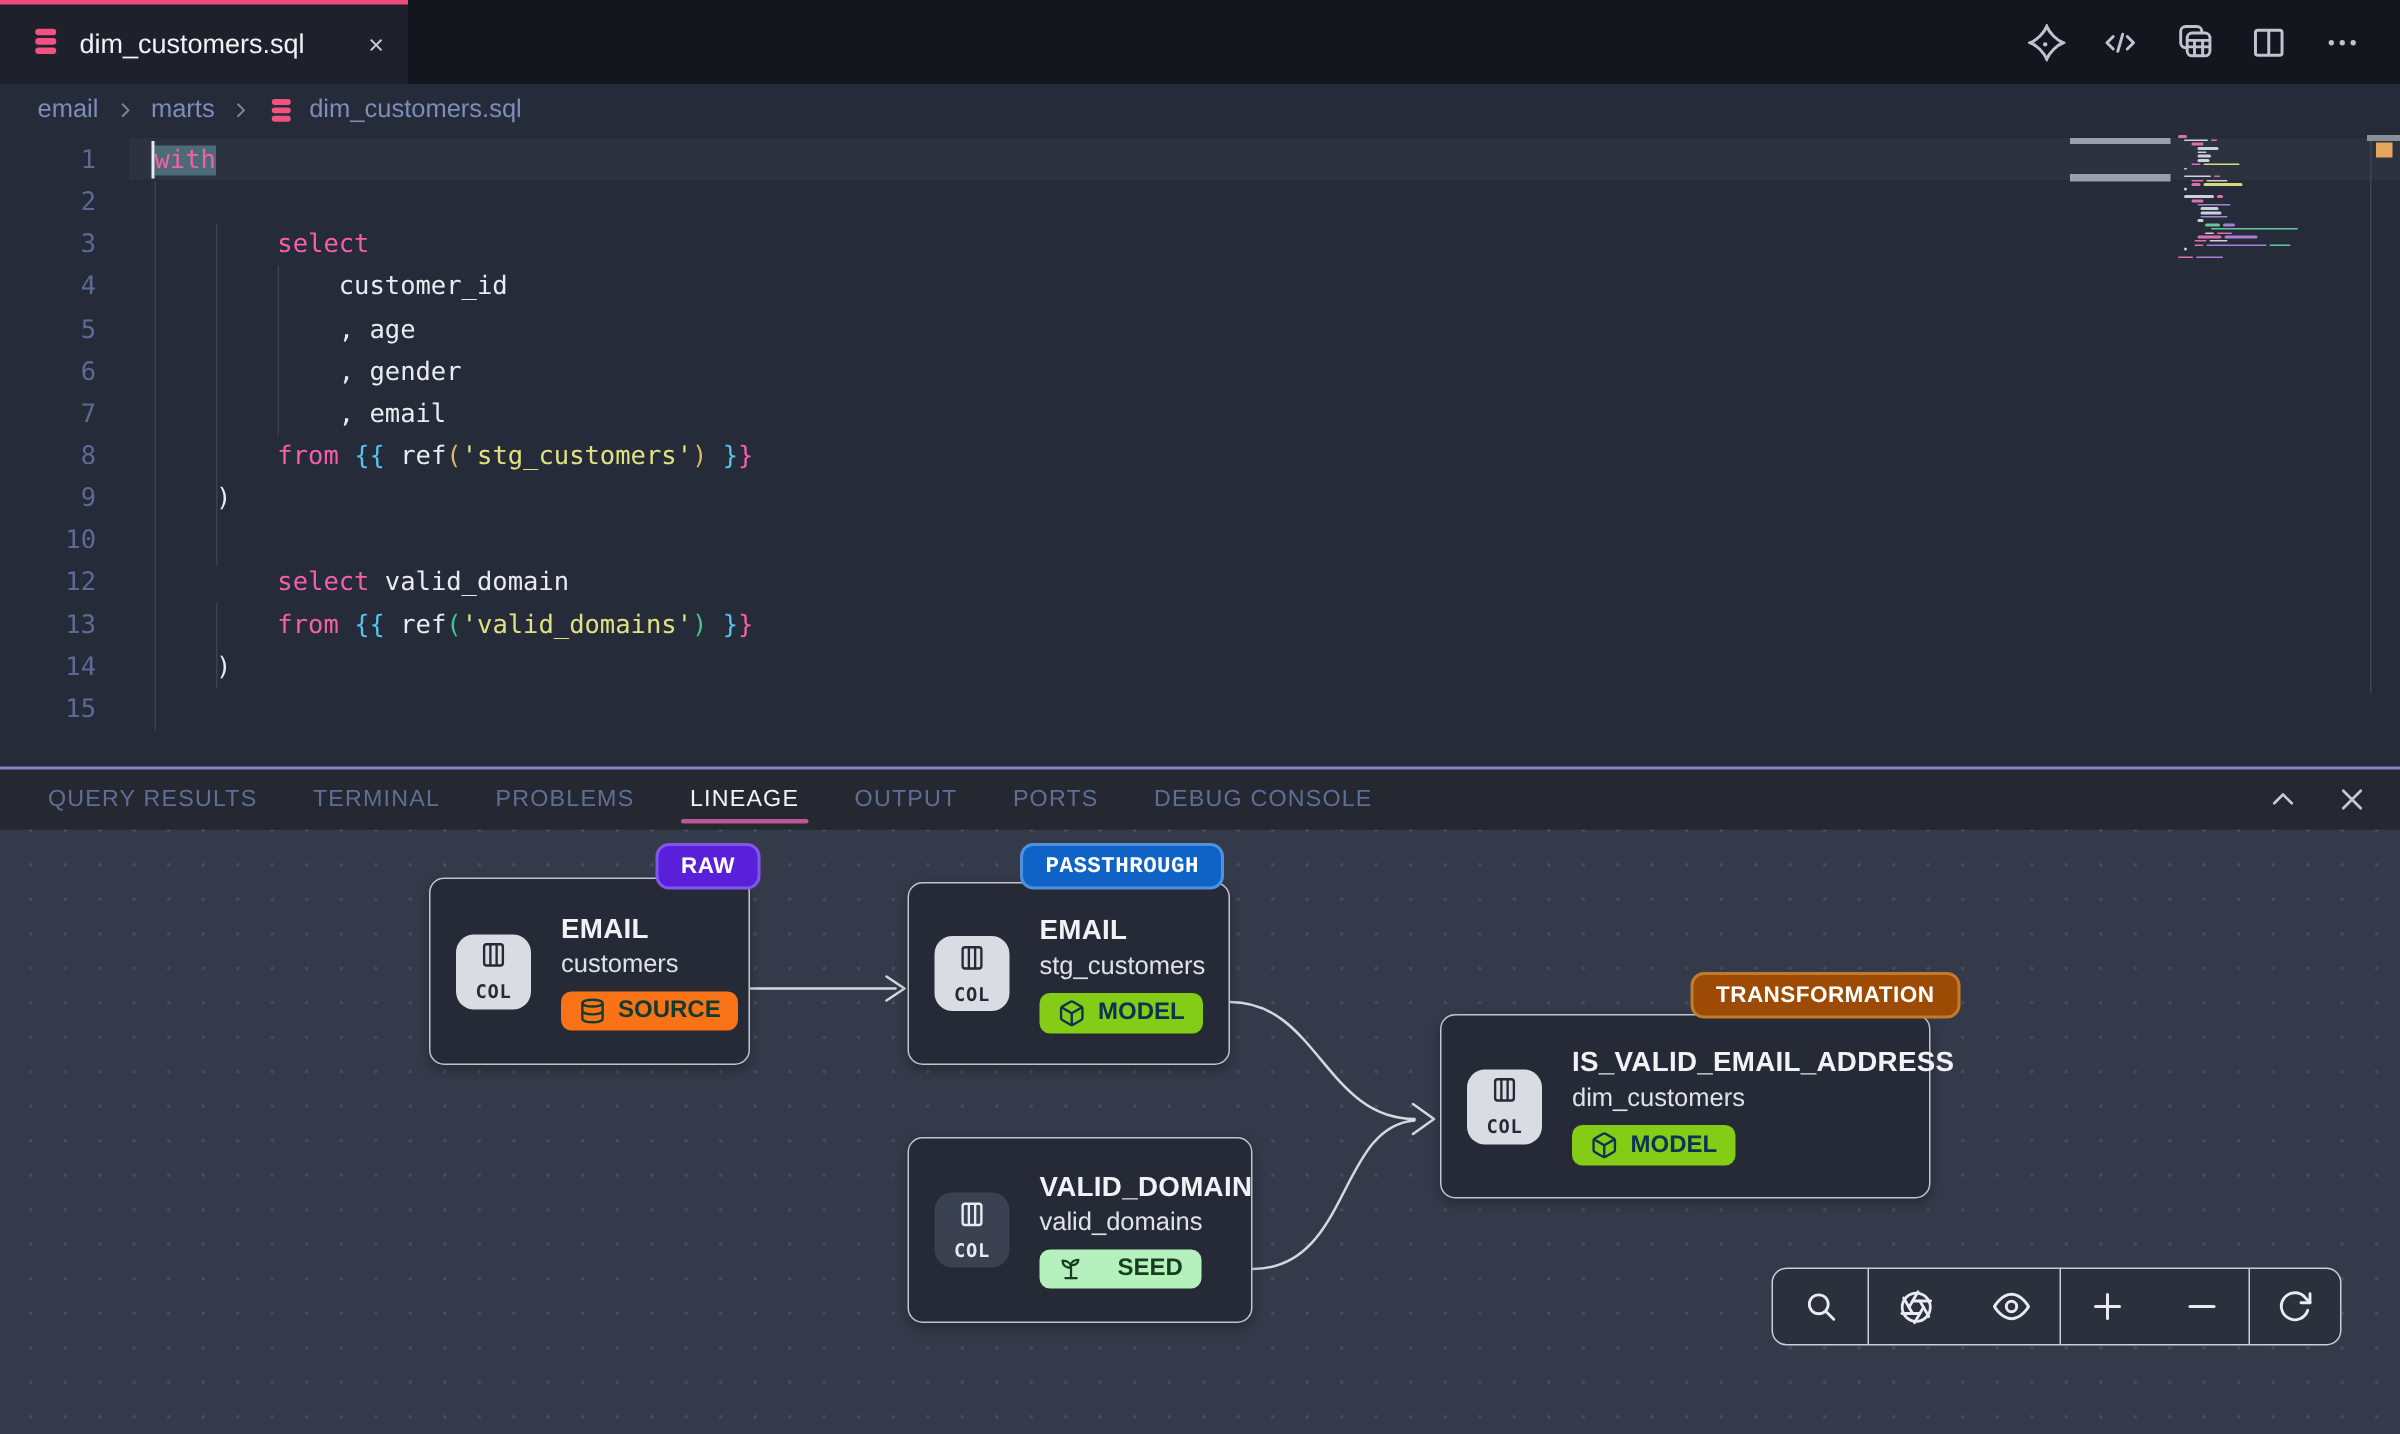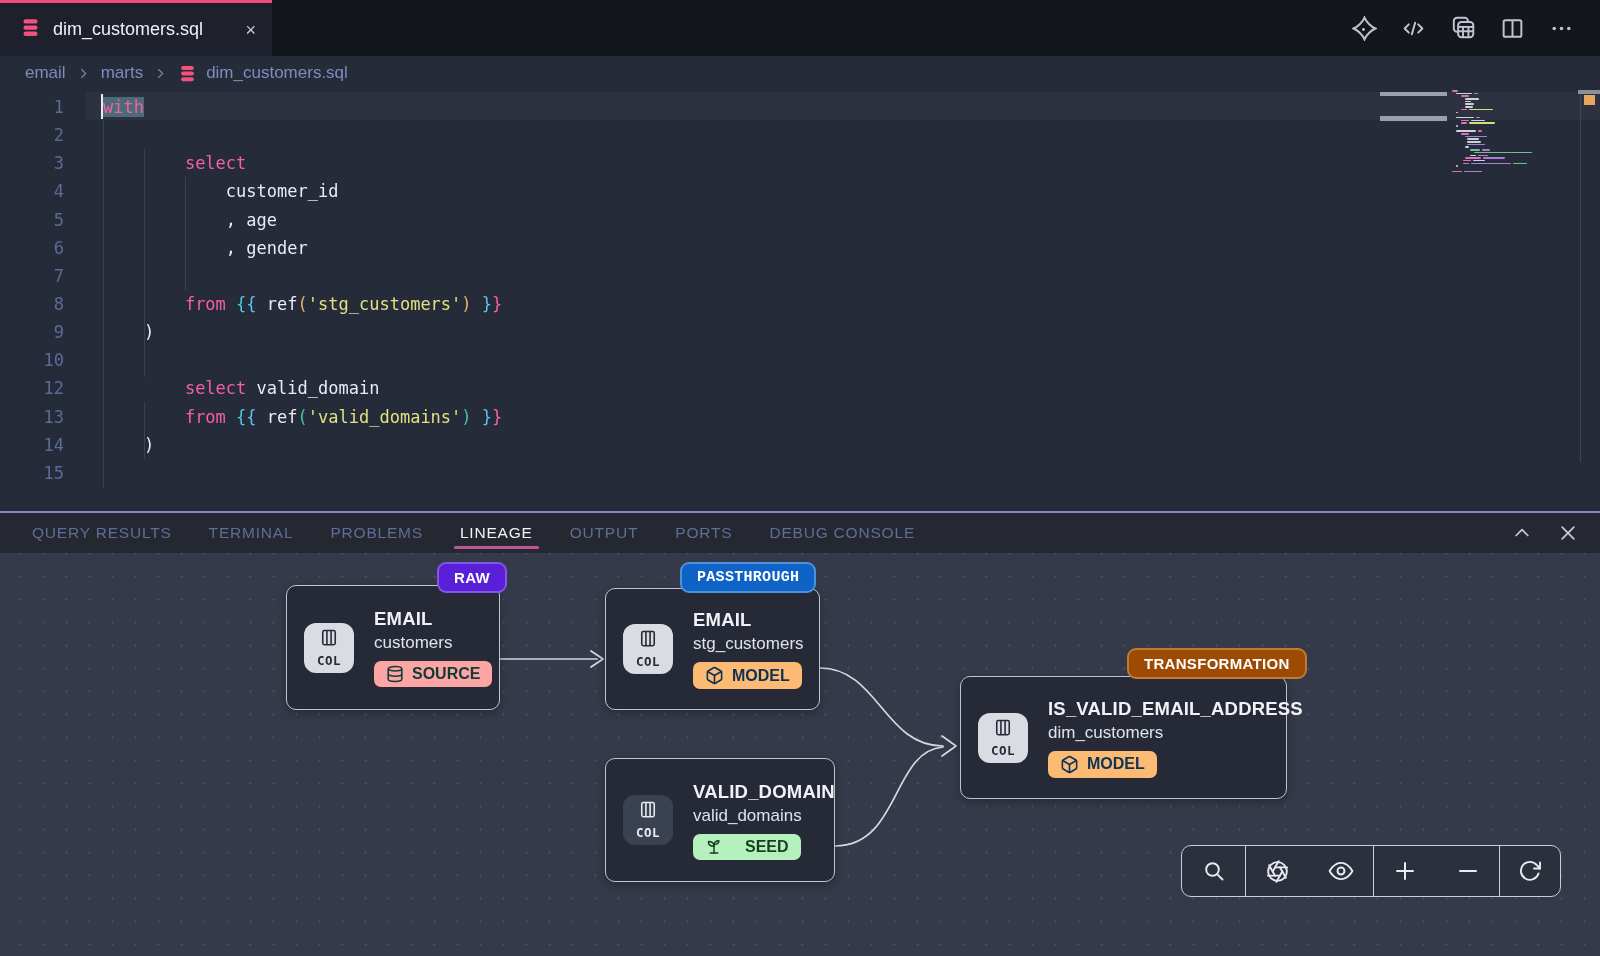--- a/index.html
+++ b/index.html
@@ -75,22 +75,22 @@
           box-shadow:0 3px 8px rgba(0,0,0,.28); cursor:pointer; }
   .chip { width:50px; height:50px; border-radius:12px; background:#d9dce3; color:#252a35;
           display:flex; flex-direction:column; align-items:center; justify-content:center; gap:1px;
           flex:0 0 50px; }
   .chip.dark { background:#3a4150; color:#e9ebf0; }
   .chip-label { font-family:"DejaVu Sans Mono", monospace; font-size:12.5px; font-weight:bold; letter-spacing:.5px; }
   .node-title { color:#f0f2f5; font-size:18.5px; font-weight:600; letter-spacing:.2px; }
   .node-sub { color:#dfe2e8; font-size:17px; margin-top:3px; }
   .badge { display:inline-flex; align-items:center; gap:8px; margin-top:8px;
            border-radius:7px; padding:4px 12px; font-size:16px; font-weight:600; width:max-content; }
-  .badge--source { background:#fca5a5; color:#0f3b33; }
-  .badge--model  { background:#fdba74; color:#0c3254; }
+  .badge--source { background:#f97316; color:#0f3b33; }
+  .badge--model  { background:#84cc16; color:#0c3254; }
   .badge--seed   { background:#b5f1bd; color:#173f1f;gap:22px; }
 
   .pill { position:absolute; border-radius:9px; padding:5px 15px; color:#fff;
           font-size:15px; font-weight:bold; letter-spacing:.3px; z-index:5; }
   .pill--raw { background:#5a20d9; border:2px solid #8057ea; }
   .pill--passthrough { background:#0f62c6; border:2px solid #4e92de; }
   .pill--transformation { background:#9d4b04; border:2px solid #c07b2e; }
 
   .lin-toolbar { position:absolute; left:1181px; top:292px; width:380px; height:52px;
                  border:1.5px solid #c9ced8; border-radius:10px; background:#2b303d;
@@ -183,21 +183,21 @@
 
 <div class="editor">
   <div class="curline"></div>
   <div class="lines" id="code-lines">
       <div class="cline"><span class="gut">1</span><span class="src"><span class="tok-kw tok-sel">with</span></span></div>
       <div class="cline"><span class="gut">2</span></div>
       <div class="cline"><span class="gut">3</span><span class="src"><span class="tok-id">        </span><span class="tok-kw">select</span></span></div>
       <div class="cline"><span class="gut">4</span><span class="src"><span class="tok-id">            </span><span class="tok-id">customer_id</span></span></div>
       <div class="cline"><span class="gut">5</span><span class="src"><span class="tok-id">            </span><span class="tok-id">, age</span></span></div>
       <div class="cline"><span class="gut">6</span><span class="src"><span class="tok-id">            </span><span class="tok-id">, gender</span></span></div>
-      <div class="cline"><span class="gut">7</span></div>
+      <div class="cline"><span class="gut">7</span><span class="src"><span class="tok-id">            </span><span class="tok-id">, email</span></span></div>
       <div class="cline"><span class="gut">8</span><span class="src"><span class="tok-id">        </span><span class="tok-kw">from</span><span class="tok-id"> </span><span class="tok-cy">{{</span><span class="tok-id"> </span><span class="tok-id">ref</span><span class="tok-gold">(</span><span class="tok-str">'stg_customers'</span><span class="tok-gold">)</span><span class="tok-id"> </span><span class="tok-cy">}</span><span class="tok-pk">}</span></span></div>
       <div class="cline"><span class="gut">9</span><span class="src"><span class="tok-id">    </span><span class="tok-id">)</span></span></div>
       <div class="cline"><span class="gut">10</span><span class="src"></span></div>
       <div class="cline"><span class="gut">12</span><span class="src"><span class="tok-id">        </span><span class="tok-kw">select</span><span class="tok-id"> valid_domain</span></span></div>
       <div class="cline"><span class="gut">13</span><span class="src"><span class="tok-id">        </span><span class="tok-kw">from</span><span class="tok-id"> </span><span class="tok-cy">{{</span><span class="tok-id"> </span><span class="tok-id">ref</span><span class="tok-grn">(</span><span class="tok-str">'valid_domains'</span><span class="tok-grn">)</span><span class="tok-id"> </span><span class="tok-cy">}</span><span class="tok-pk">}</span></span></div>
       <div class="cline"><span class="gut">14</span><span class="src"><span class="tok-id">    </span><span class="tok-id">)</span></span></div>
       <div class="cline"><span class="gut">15</span><span class="src"></span></div>
     </div>
   <div class="guide" id="guide0"></div>
   <div class="guide" id="guide1a"></div>

